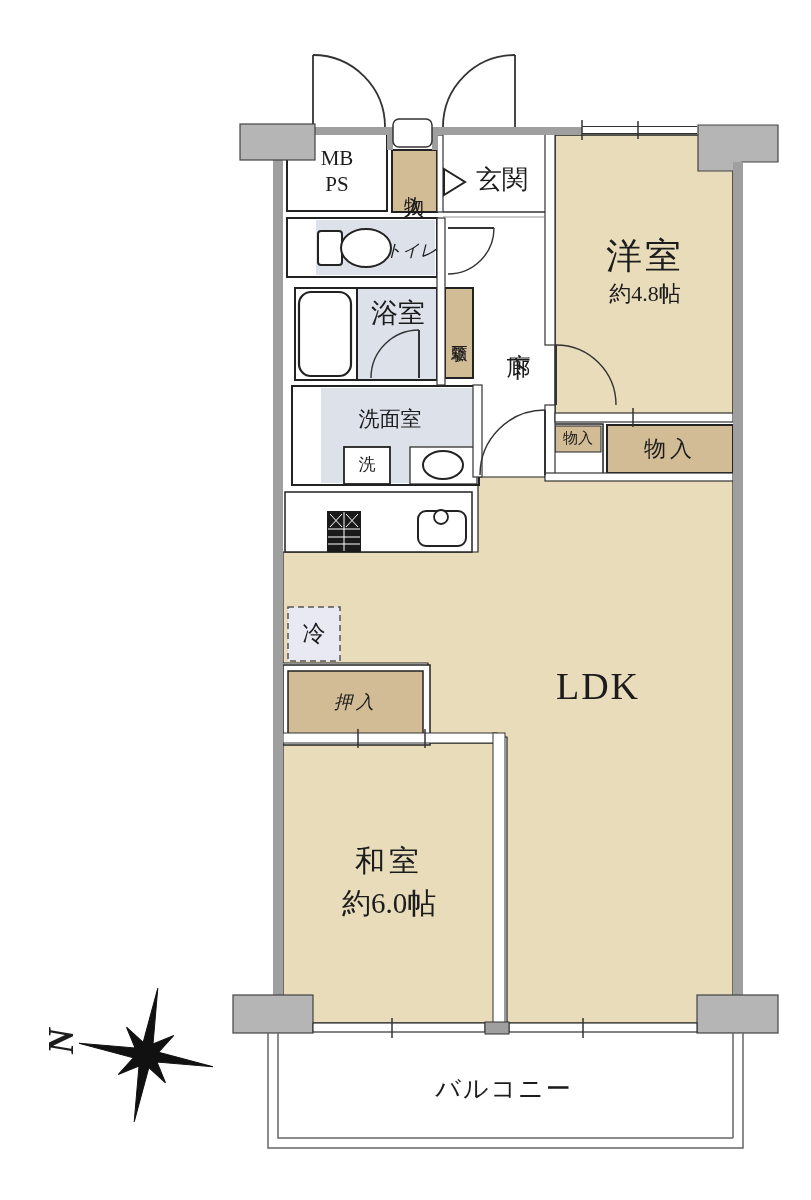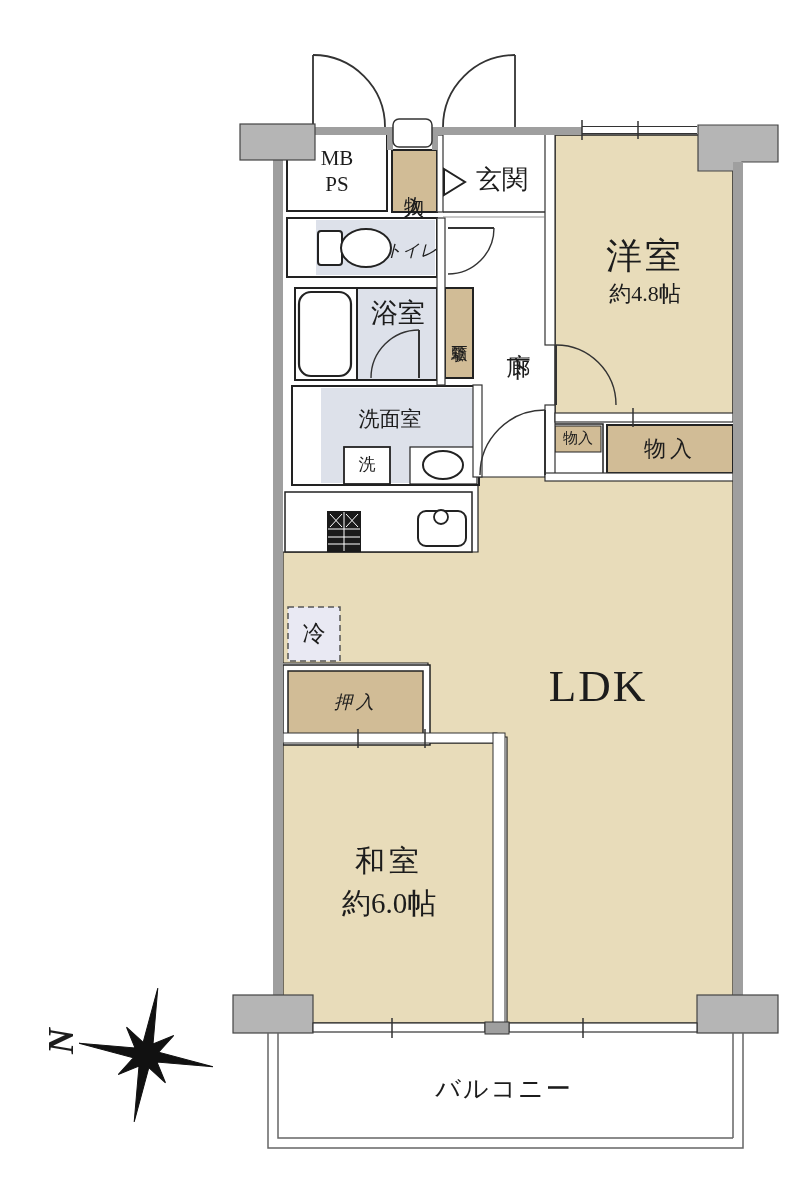--- a/index.html
+++ b/index.html
@@ -156,19 +156,19 @@
 <div class="lbl" style="left:398px;top:313px;font-size:27px;">浴室</div>
 <div class="lbl v" style="left:459px;top:333px;font-size:16px;">下駄箱</div>
 <div class="lbl v" style="left:518px;top:340px;font-size:24px;letter-spacing:6px;">廊下</div>
 <div class="lbl" style="left:645px;top:257px;font-size:36px;letter-spacing:3px;">洋室</div>
 <div class="lbl" style="left:645px;top:294px;font-size:22px;">約4.8帖</div>
 <div class="lbl" style="left:390px;top:419px;font-size:21px;text-align:center;">洗面室</div>
 <div class="lbl" style="left:367px;top:465px;font-size:17px;">洗</div>
 <div class="lbl" style="left:578px;top:439px;font-size:15px;">物入</div>
 <div class="lbl" style="left:670px;top:449px;font-size:22px;letter-spacing:4px;">物入</div>
 <div class="lbl" style="left:314px;top:634px;font-size:23px;">冷</div>
-<div class="lbl" style="left:598px;top:687px;font-size:45px;letter-spacing:2px;">LDK</div>
+<div class="lbl" style="left:598px;top:687px;font-size:38px;letter-spacing:2px;">LDK</div>
 <div class="lbl" style="left:356px;top:702px;font-size:18px;letter-spacing:4px;font-style:italic;">押入</div>
 <div class="lbl" style="left:389px;top:861px;font-size:30px;letter-spacing:4px;">和室</div>
 <div class="lbl" style="left:389px;top:903px;font-size:29px;font-family:Liberation Serif, serif;">約6.0帖</div>
 <div class="lbl" style="left:504px;top:1089px;font-size:25px;letter-spacing:2px;">バルコニー</div>
 <div class="lbl rot-n" style="left:62px;top:1041px;font-size:36px;">N</div>
 </div>
 
 </body></html>

